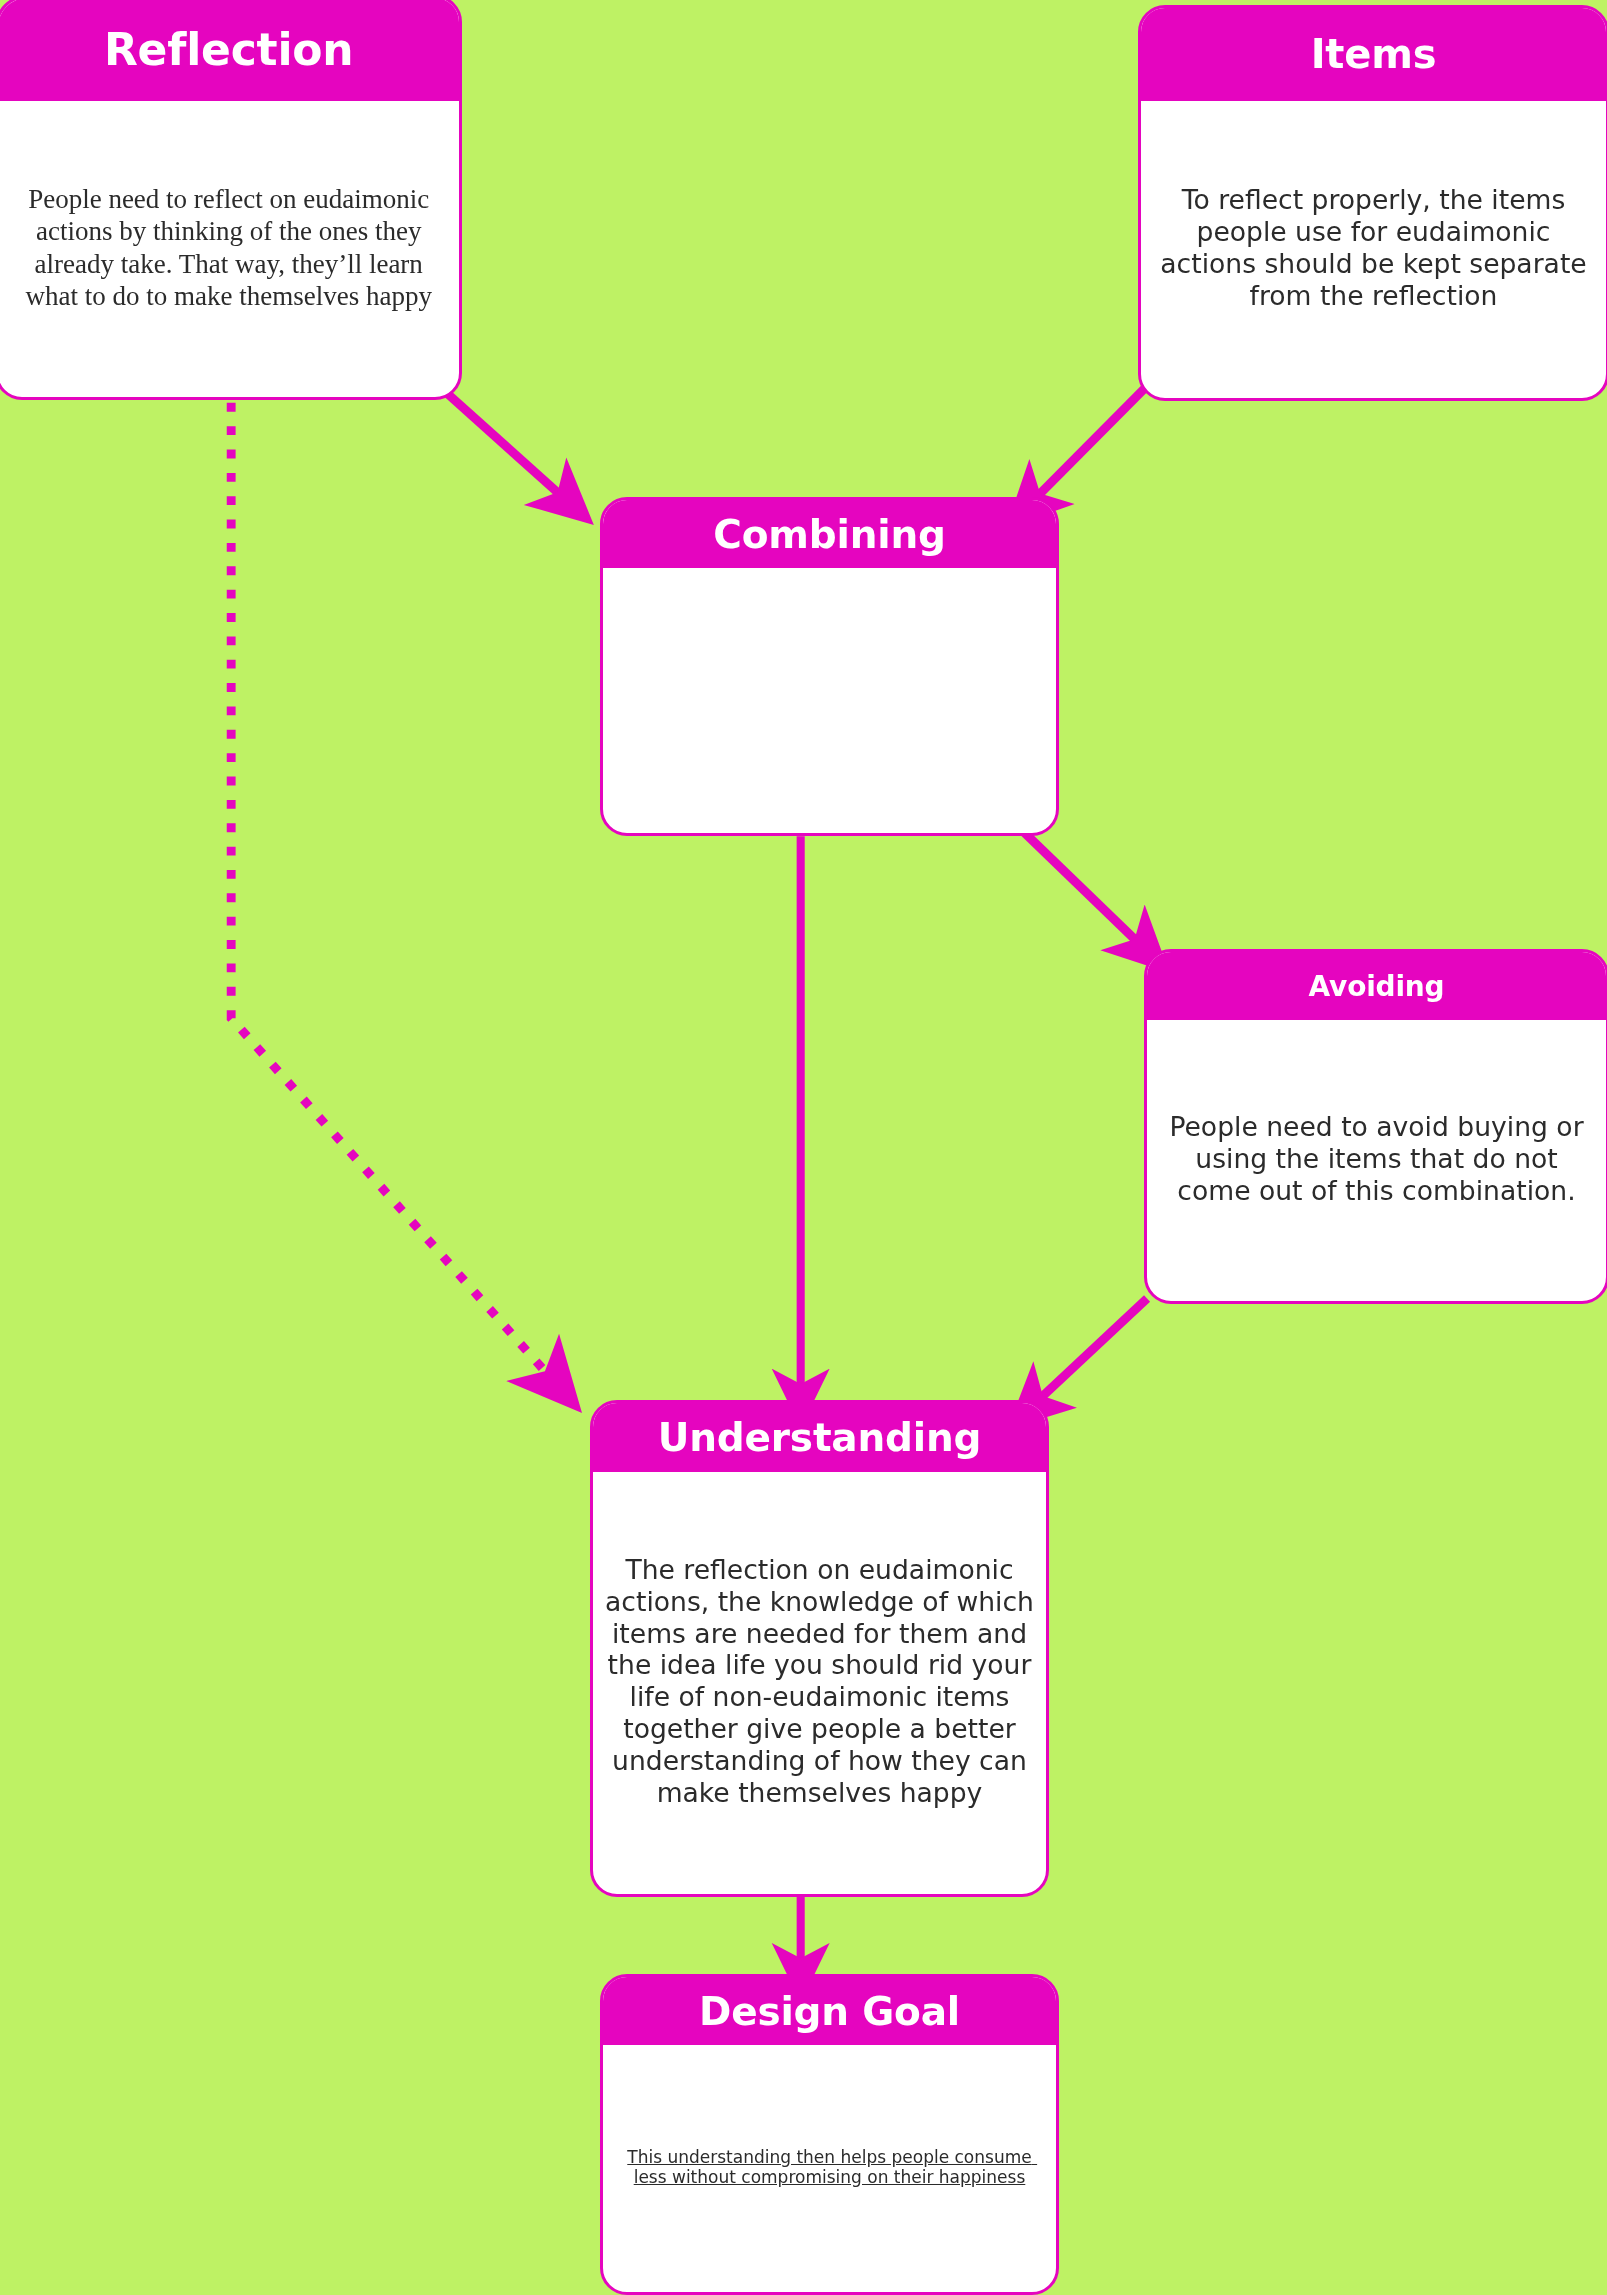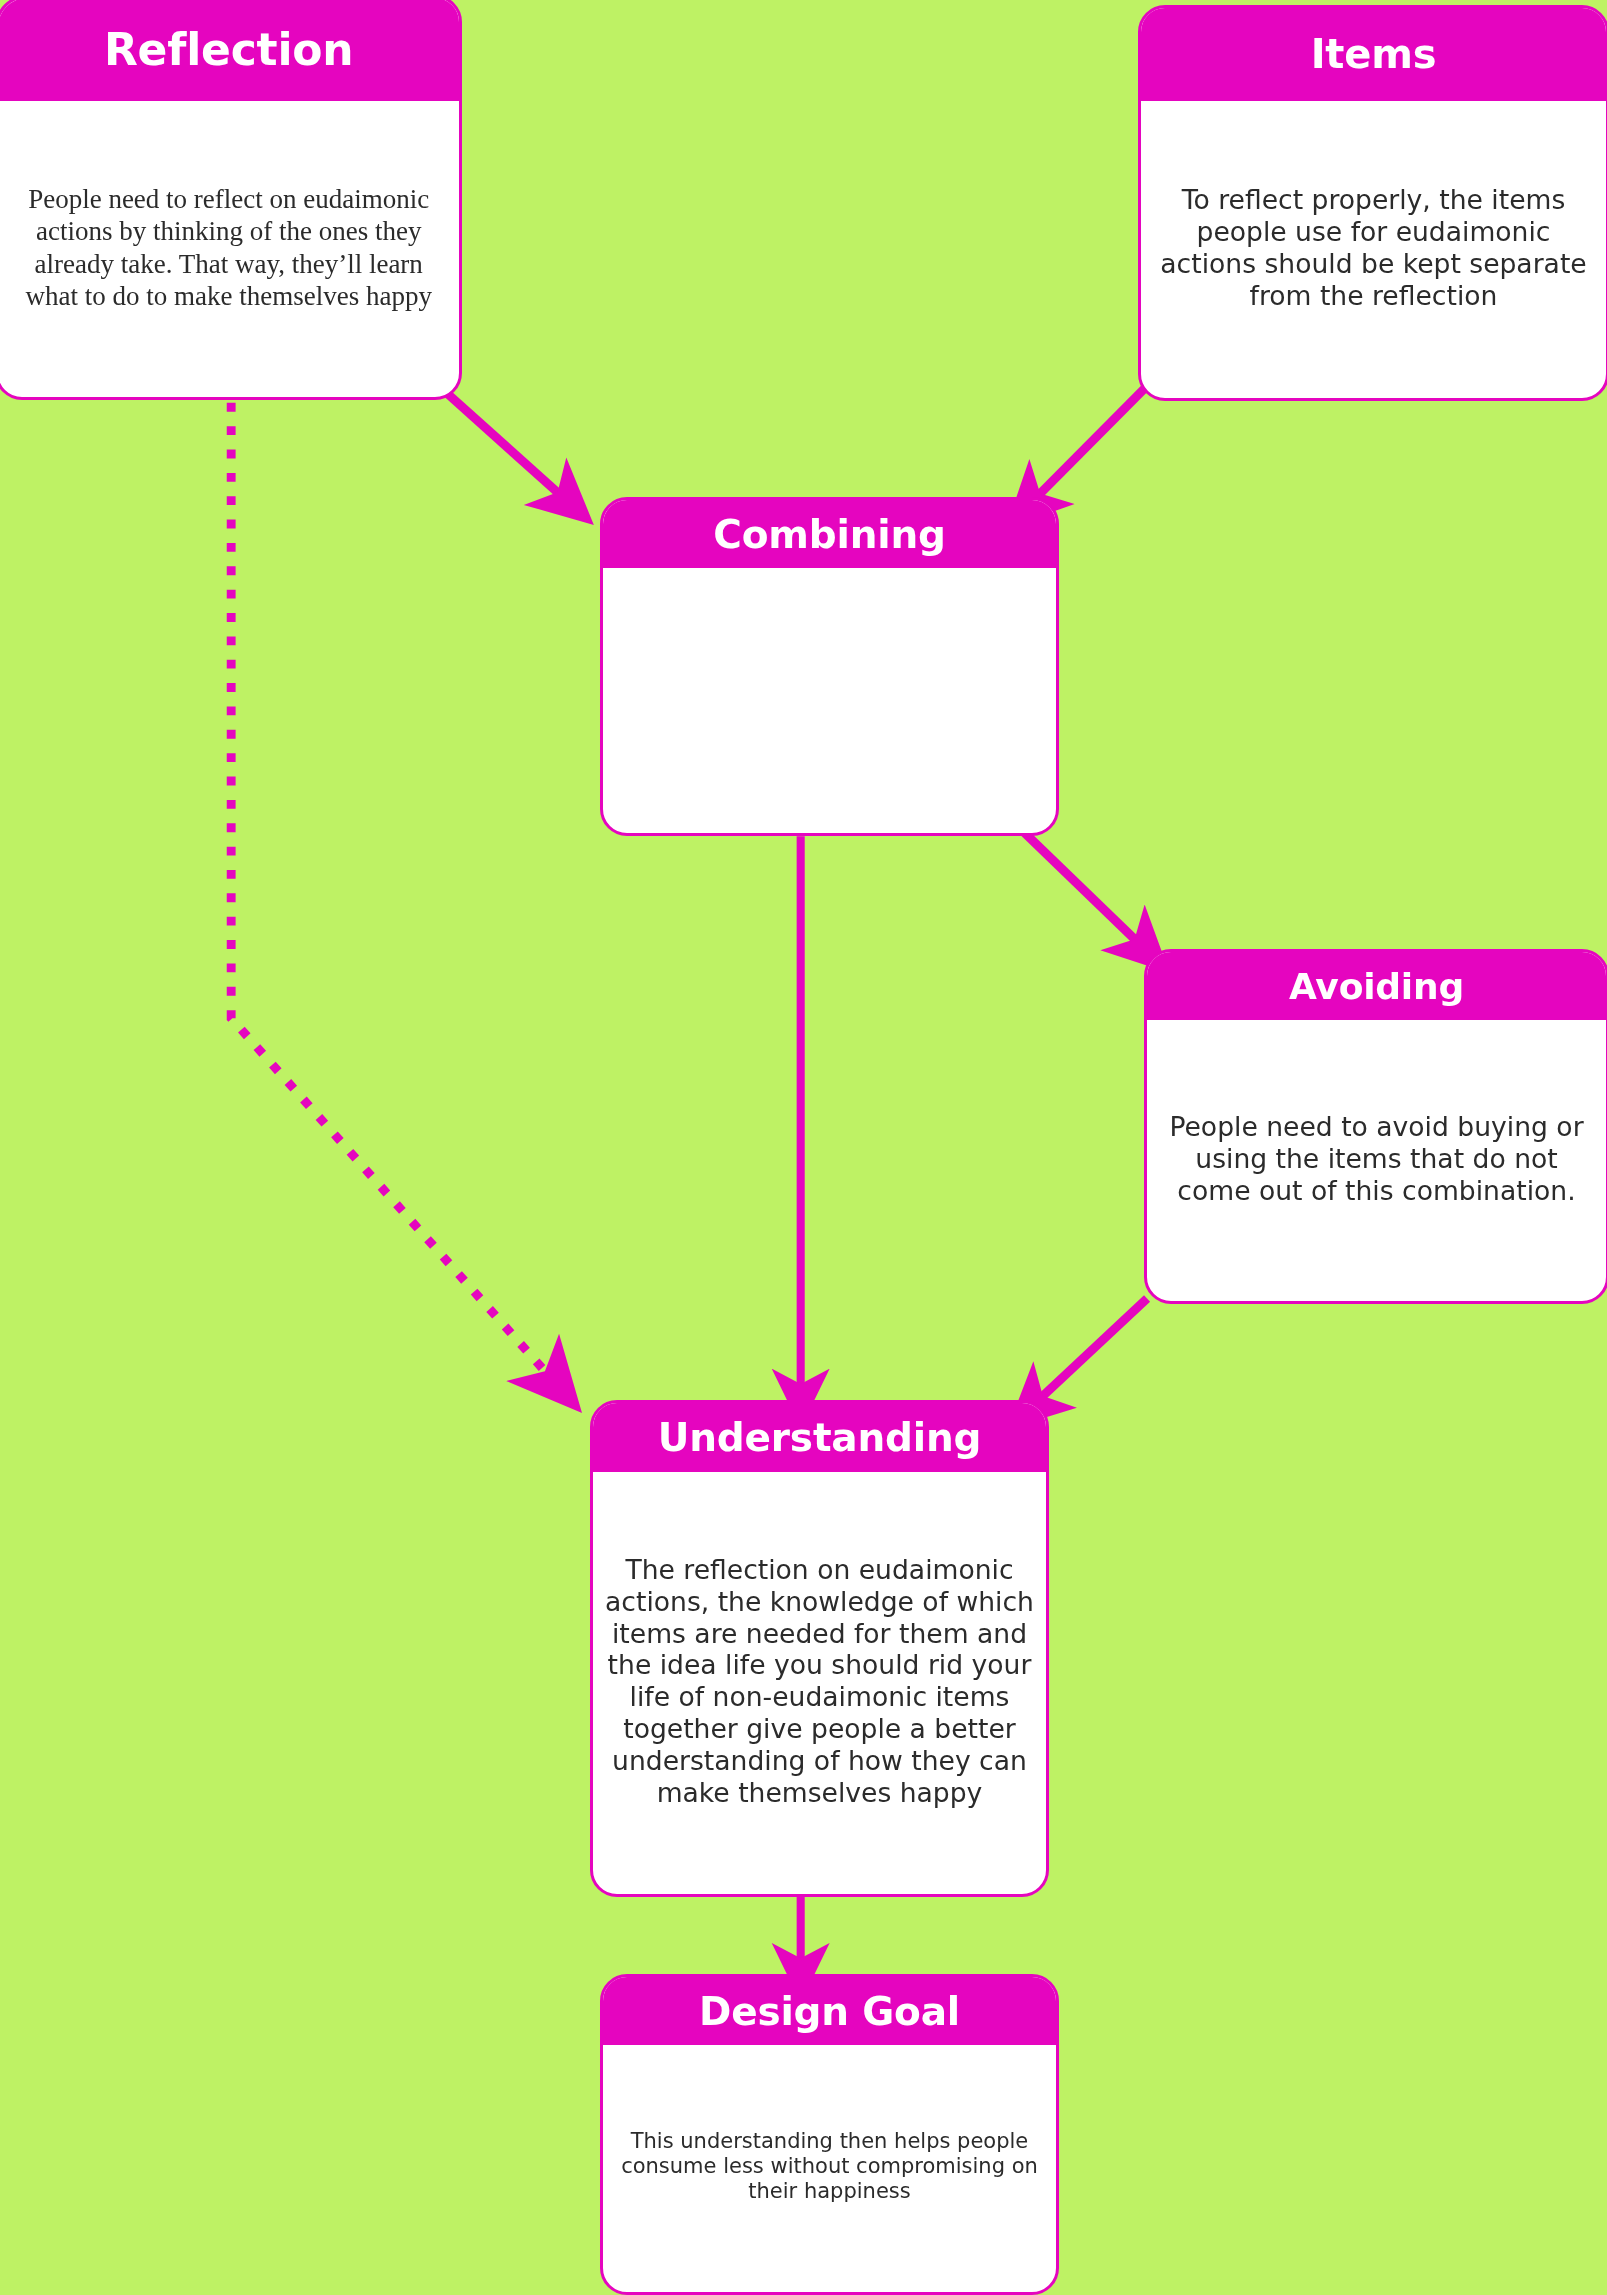--- a/index.html
+++ b/index.html
@@ -75,36 +75,36 @@
 
   #node-combining {
     left: 600px; top: 497px; width: 459px; height: 339px;
   }
   #node-combining .node-header { height: 68px; font-size: 39px; }
   #node-combining .node-body p { font-size: 26.6px; }
 
   #node-avoiding {
     left: 1144px; top: 949px; width: 465px; height: 355px;
   }
-  #node-avoiding .node-header { height: 68px; font-size: 36px; }
+  #node-avoiding .node-header { height: 68px; font-size: 28px; }
   #node-avoiding .node-body p { font-size: 26.6px; }
 
   #node-understanding {
     left: 590px; top: 1400px; width: 459px; height: 497px;
   }
   #node-understanding .node-header { height: 69px; font-size: 39px; }
   #node-understanding .node-body p { font-size: 26.6px; }
   #node-understanding .node-body { padding: 3.2px 9.7px 6.4px 9.7px; }
 
   #node-designgoal {
     left: 600px; top: 1974px; width: 459px; height: 321px;
     border-bottom-left-radius: 27px; border-bottom-right-radius: 27px;
   }
   #node-designgoal .node-header { height: 68px; font-size: 39px; }
-  #node-designgoal .node-body p { font-size: 21px; }
+  #node-designgoal .node-body p { font-size: 17px; text-decoration: underline; }
 </style>
 </head>
 <body>
 
 <div id="canvas">
 
   <svg class="arrow-layer" viewBox="0 0 1995 2849" width="1607" height="2295">
     <defs>
       <marker id="ah" markerWidth="8" markerHeight="8" refX="3.1" refY="4" orient="auto" markerUnits="strokeWidth">
         <path d="M0,0.4 L7.4,4 L0,7.6 L1.9,4 Z" fill="#E505BF"></path>

